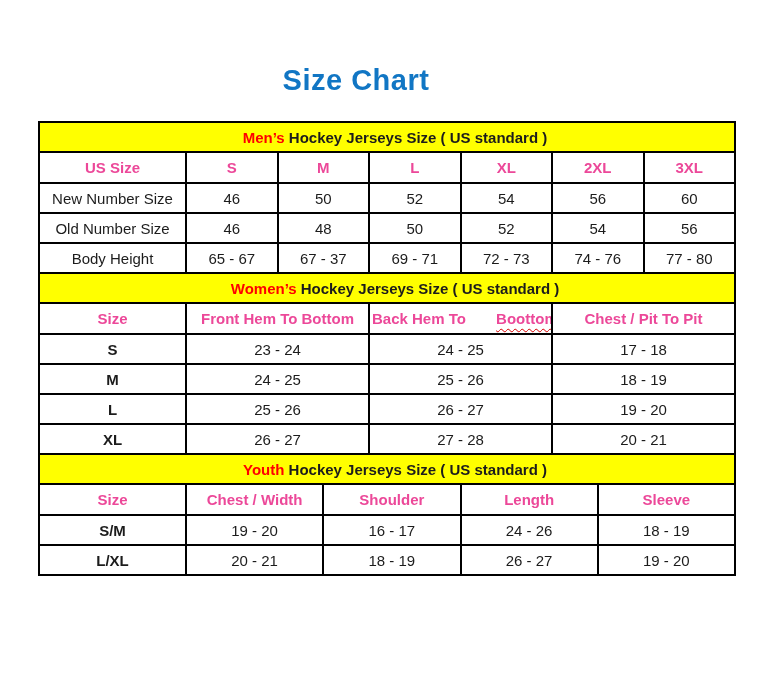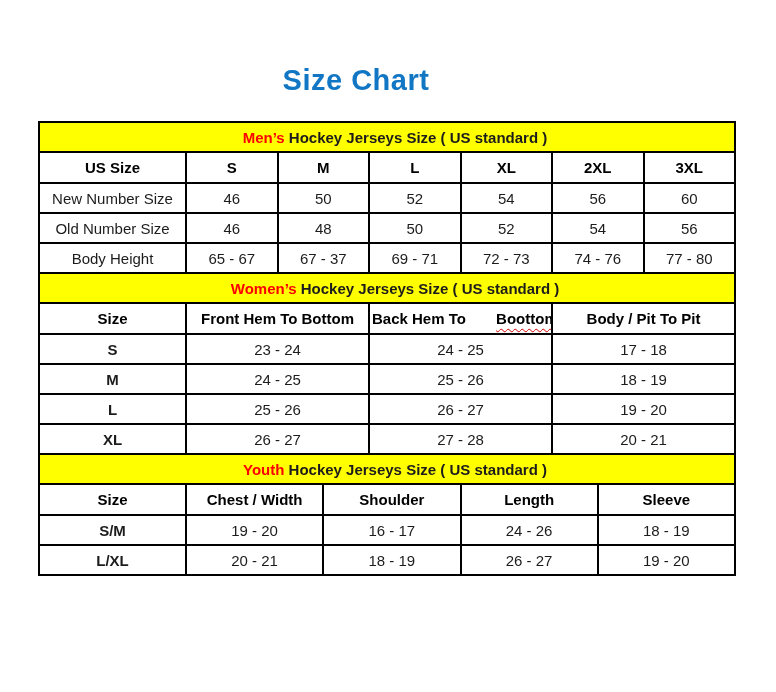--- a/index.html
+++ b/index.html
@@ -40,21 +40,21 @@
     vertical-align: middle;
     padding: 0 2px;
     font-size: 15px;
     color: #1c1c1c;
     height: 28px;
     overflow: hidden;
     white-space: nowrap;
   }
   table.size-chart th {
     font-weight: bold;
-    color: #000000;
+    color: #ec4899;
     height: 29px;
     margin-left: 36px;
   }
   td.band {
     background: #ffff00;
     font-weight: bold;
     font-size: 17px;
     color: #000000;
     height: 38px;
   }
@@ -131,21 +131,21 @@
           <td colspan="2">74 - 76</td>
           <td colspan="2">77 - 80</td>
         </tr>
         <tr data-section="womens">
           <td colspan="13" class="band"><span class="accent">Women’s</span> Hockey Jerseys Size ( US standard )</td>
         </tr>
         <tr data-section="womens">
           <th>Size</th>
           <th colspan="4">Front Hem To Bottom</th>
           <th colspan="4">Back Hem To <span class="squiggle">Boottom</span></th>
-          <th colspan="4">Body / Pit To Pit</th>
+          <th colspan="4">Chest / Pit To Pit</th>
         </tr>
         <tr data-section="womens">
           <td class="row-label">S</td>
           <td colspan="4">23 - 24</td>
           <td colspan="4">24 - 25</td>
           <td colspan="4">17 - 18</td>
         </tr>
         <tr data-section="womens">
           <td class="row-label">M</td>
           <td colspan="4">24 - 25</td>

